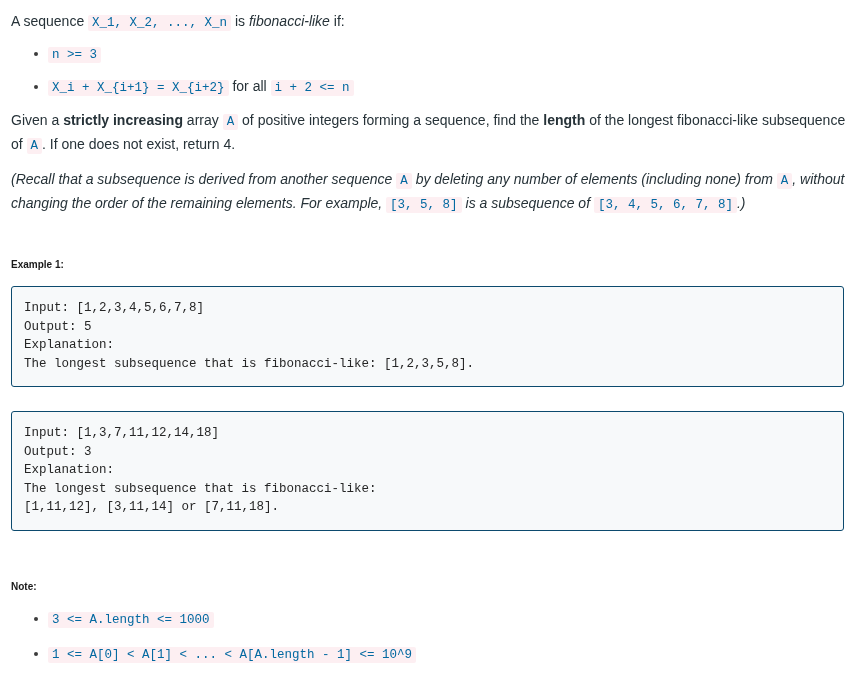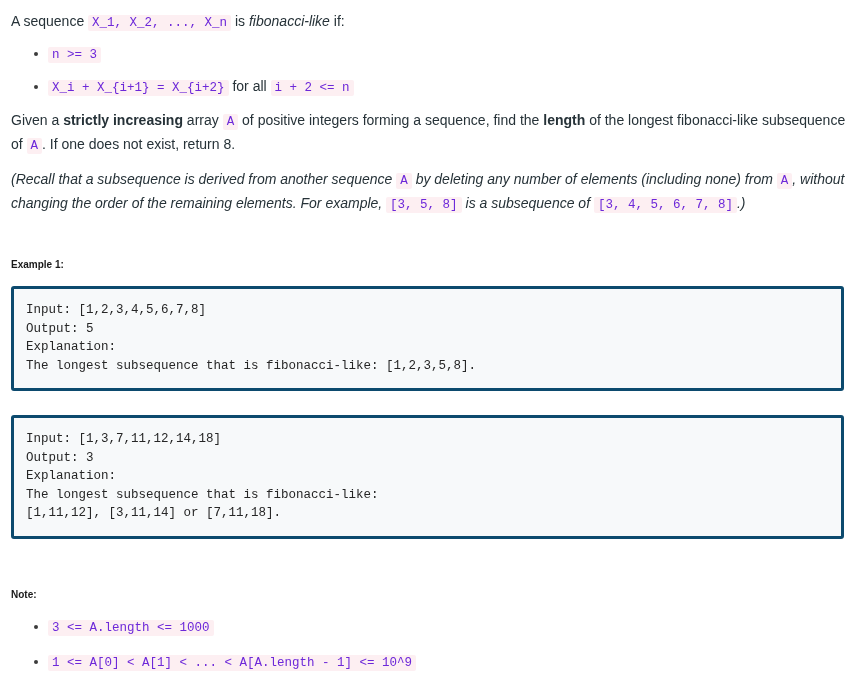--- a/index.html
+++ b/index.html
@@ -51,42 +51,42 @@
     top: 9px;
     width: 4px;
     height: 4px;
     border-radius: 50%;
     background: #3c3c3c;
   }
   code, .code {
     font-family: "Liberation Mono", "DejaVu Sans Mono", monospace;
     font-size: 12.5px;
     background: #fdeff2;
-    color: #6d28d9;
+    color: #0369a1;
     padding: 1px 4px;
     border-radius: 2px;
     white-space: pre;
     font-style: normal;
   }
   .b { font-weight: bold; margin-top: 20px; }
   .i { font-style: italic; }
   h4.section-title {
     font-size: 10px;
     font-weight: bold;
     margin: 0 0 13px 0;
     color: #1a1a1a;
     font-family: "Liberation Sans", sans-serif;
   }
   .example-block { margin-top: 42px; }
   .example-block.second { margin-top: 24px; }
   .note-block { margin-top: 48px; }
   pre.code-block {
     margin: 0;
     background: #f7f9fa;
-    border: 3px solid #0c4a6e;
+    border: 1px solid #0c4a6e;
     border-radius: 3px;
     padding: 12px 10px 13px 12px;
     font-family: "Liberation Mono", "DejaVu Sans Mono", monospace;
     font-size: 12.5px;
     line-height: 1.48;
     color: #262626;
     white-space: pre;
     overflow: hidden;
     width: 833px;
     box-sizing: border-box;
@@ -106,21 +106,21 @@
   <ul>
     <li>
       <code class="code">n &gt;= 3</code>
     </li>
     <li>
       <code class="code">X_i + X_{i+1} = X_{i+2}</code><span> for all </span><code class="code">i + 2 &lt;= n</code>
     </li>
   </ul>
 
   <p class="para-spaced">
-    <span>Given a </span><strong class="b">strictly increasing</strong><span> array </span><code class="code">A</code><span> of positive integers forming a sequence, find the </span><strong class="b">length</strong><span> of the longest fibonacci-like subsequence of </span><code class="code">A</code><span>.  If one does not exist, return 8.</span>
+    <span>Given a </span><strong class="b">strictly increasing</strong><span> array </span><code class="code">A</code><span> of positive integers forming a sequence, find the </span><strong class="b">length</strong><span> of the longest fibonacci-like subsequence of </span><code class="code">A</code><span>.  If one does not exist, return 4.</span>
   </p>
 
   <p class="italic-note">
     <em class="i">(Recall that a subsequence is derived from another sequence </em><code class="code">A</code><em class="i"> by deleting any number of elements (including none) from </em><code class="code">A</code><em class="i">, without changing the order of the remaining elements.  For example, </em><code class="code">[3, 5, 8]</code><em class="i"> is a subsequence of </em><code class="code">[3, 4, 5, 6, 7, 8]</code><em class="i">.)</em>
   </p>
 
   <div class="example-block">
     <h4 class="section-title">Example 1:</h4>
     <pre class="code-block">Input: [1,2,3,4,5,6,7,8]
 Output: 5

